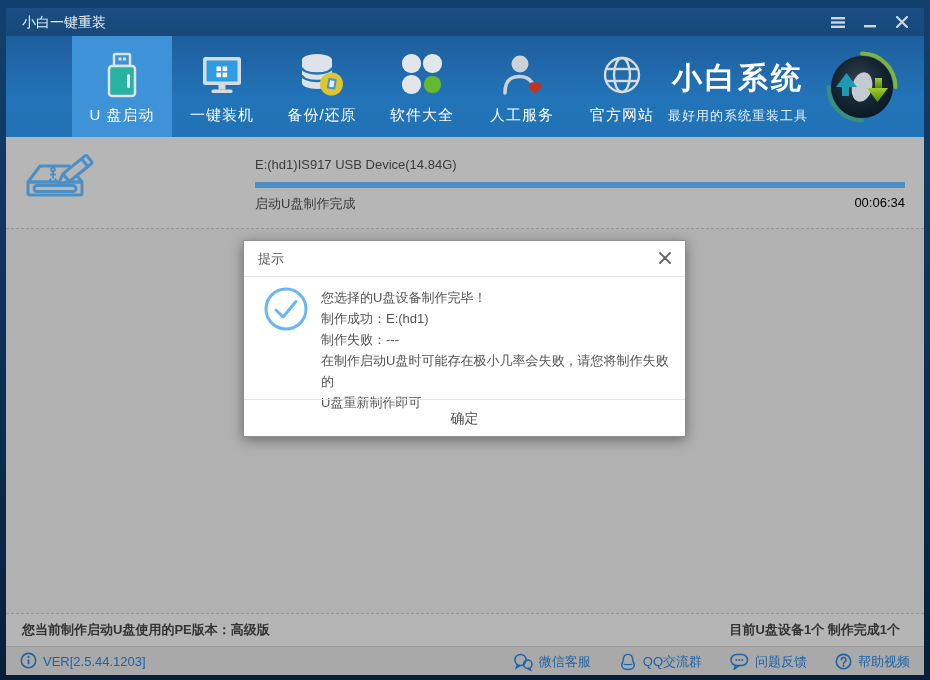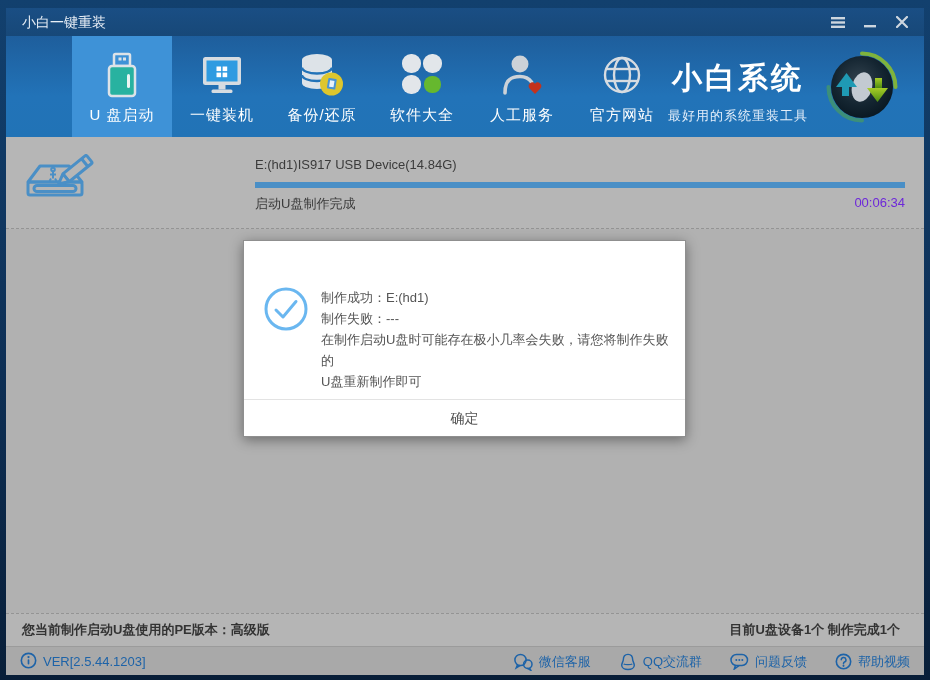--- a/index.html
+++ b/index.html
@@ -55,21 +55,21 @@
     background:#b6b6b6; border-bottom:1px dashed #949494;
   }
   .drive-icon { position:absolute; left:16px; top:17px; }
   .device-label { position:absolute; left:249px; top:20px; font-size:13px; color:#3b3b3b; }
   .progress-track {
     position:absolute; left:249px; top:45px; right:19px; height:6px;
     background:#a4a4a4;
   }
   .progress-fill { height:6px; background:#4a8fc6; width:0; }
   .progress-status { position:absolute; left:249px; top:58px; font-size:13px; color:#3b3b3b; }
-  .progress-time { position:absolute; right:19px; top:58px; font-size:13px; color:#6d28d9; }
+  .progress-time { position:absolute; right:19px; top:58px; font-size:13px; color:#000000; }
 
   
   .dialog {
     position:absolute; left:237px; top:232px; width:443px; height:197px;
     background:#ffffff; border:1px solid #8f8f8f;
     box-shadow:0 3px 12px rgba(0,0,0,0.4);
   }
   .dialog-header {
     position:absolute; left:0; top:0; right:0; height:36px;
     border-bottom:1px solid #e3e3e3;
@@ -286,28 +286,39 @@
       </span>
       <div class="device-label">E:(hd1)IS917 USB Device(14.84G)</div>
       <div class="progress-track">
         <div class="progress-fill" style="width: 100%;"></div>
       </div>
       <div class="progress-status">启动U盘制作完成</div>
       <div class="progress-time">00:06:34</div>
     </div>
 
     <div class="dialog">
+      <div class="dialog-header">
+        <div class="dialog-title">提示</div>
+        <div class="dialog-close">
+          <span>
+            <svg width="12" height="12" viewBox="0 0 12 12">
+                <path d="M1,1 L11,11 M11,1 L1,11" stroke="#666" stroke-width="1.8" stroke-linecap="round"></path>
+              </svg>
+          </span>
+        </div>
+      </div>
       <div class="dialog-body">
         <span class="check-icon">
           <svg width="46" height="46" viewBox="0 0 46 46">
             <circle cx="23" cy="23" r="20" fill="none" stroke="#6ab7f0" stroke-width="3"></circle>
             <path d="M13,24 L20,31 L33,15.5" fill="none" stroke="#6ab7f0" stroke-width="3" stroke-linecap="round" stroke-linejoin="round"></path>
           </svg>
         </span>
         <div class="dialog-lines">
+          <div class="dialog-line">您选择的U盘设备制作完毕！</div>
           <div class="dialog-line">制作成功：E:(hd1)</div>
           <div class="dialog-line">制作失败：---</div>
           <div class="dialog-line">在制作启动U盘时可能存在极小几率会失败，请您将制作失败的</div>
           <div class="dialog-line">U盘重新制作即可</div>
         </div>
       </div>
       <div class="dialog-footer">
         <span class="ok-button">确定</span>
       </div>
     </div>

